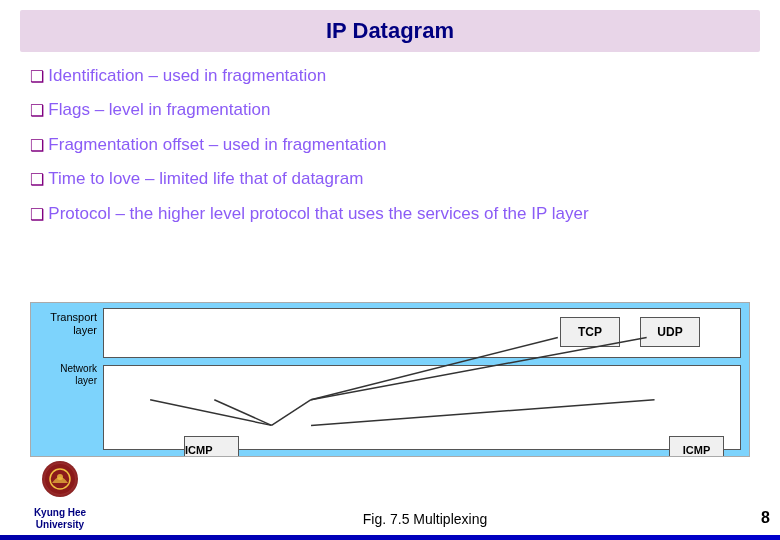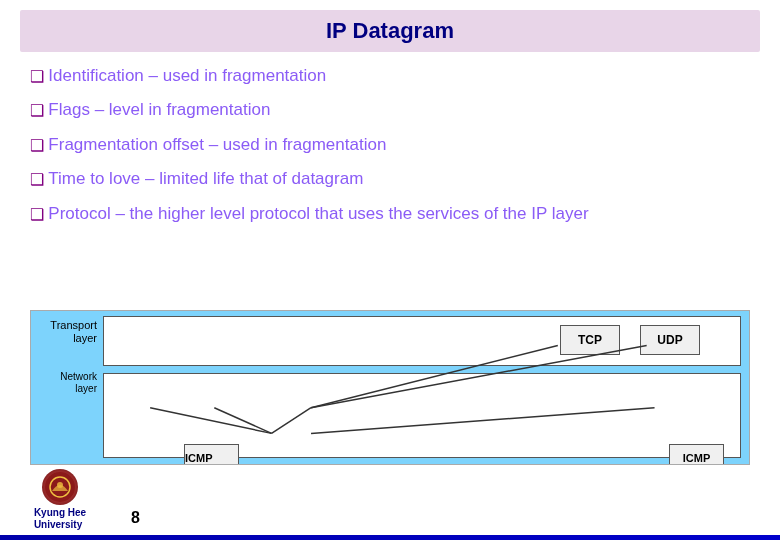--- a/index.html
+++ b/index.html
@@ -227,20 +227,22 @@
       border-radius: 50%;
       background: radial-gradient(circle, #cc4444 30%, #882222 70%);
       display: flex;
       align-items: center;
       justify-content: center;
       margin-bottom: 2px;
       overflow: hidden;
     }
 
     .logo-text-area {
+      text-align: center;
+      margin-top: 8px;
     }
 
     .logo-name {
       font-size: 10px;
       font-weight: bold;
       color: #000080;
       line-height: 1.2;
     }
 
     .fig-caption {
@@ -358,19 +360,20 @@
           <path d="M8 20 Q16 8 24 20" fill="#f0c040" opacity="0.7"></path>
           <circle cx="16" cy="14" r="3" fill="#f0c040" opacity="0.8"></circle>
         </svg>
       </div>
       <div class="logo-text-area">
         <div class="logo-name">Kyung Hee</div>
         <div class="logo-name">University</div>
       </div>
     </div>
 
+    <div class="fig-caption">Fig. 7.5 Multiplexing</div>
 
     <div class="page-number">8</div>
   </div>
 
   <div class="bottom-line"></div>
 
 </div>
 
 </body></html>

